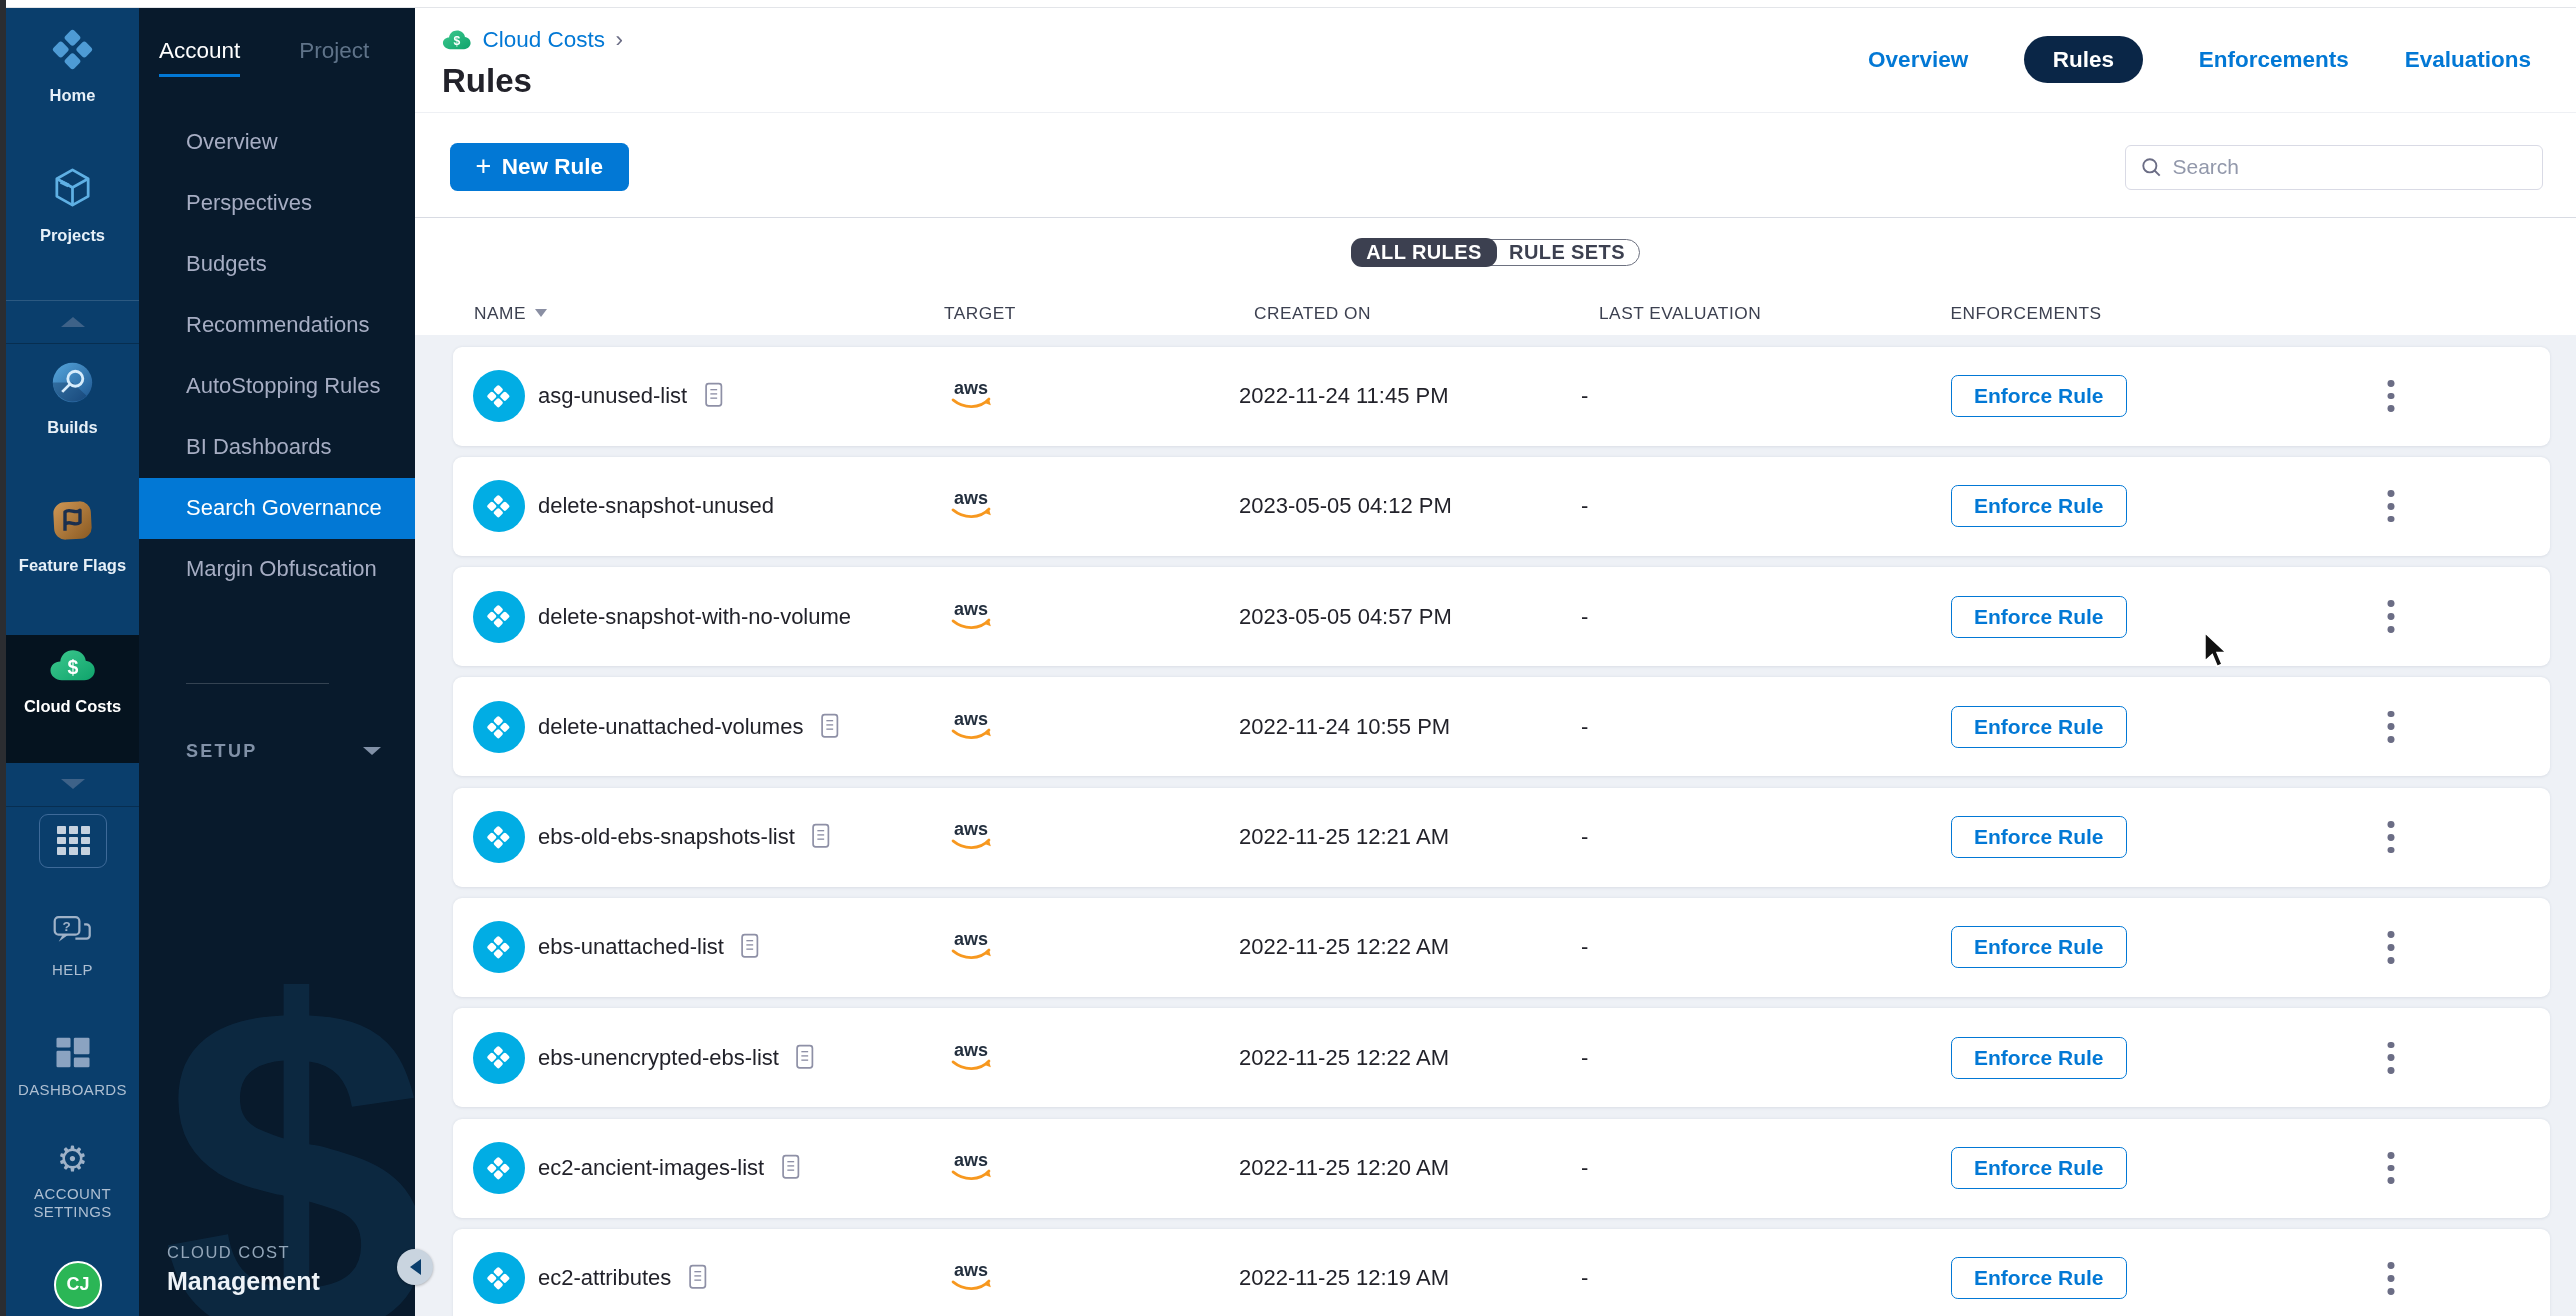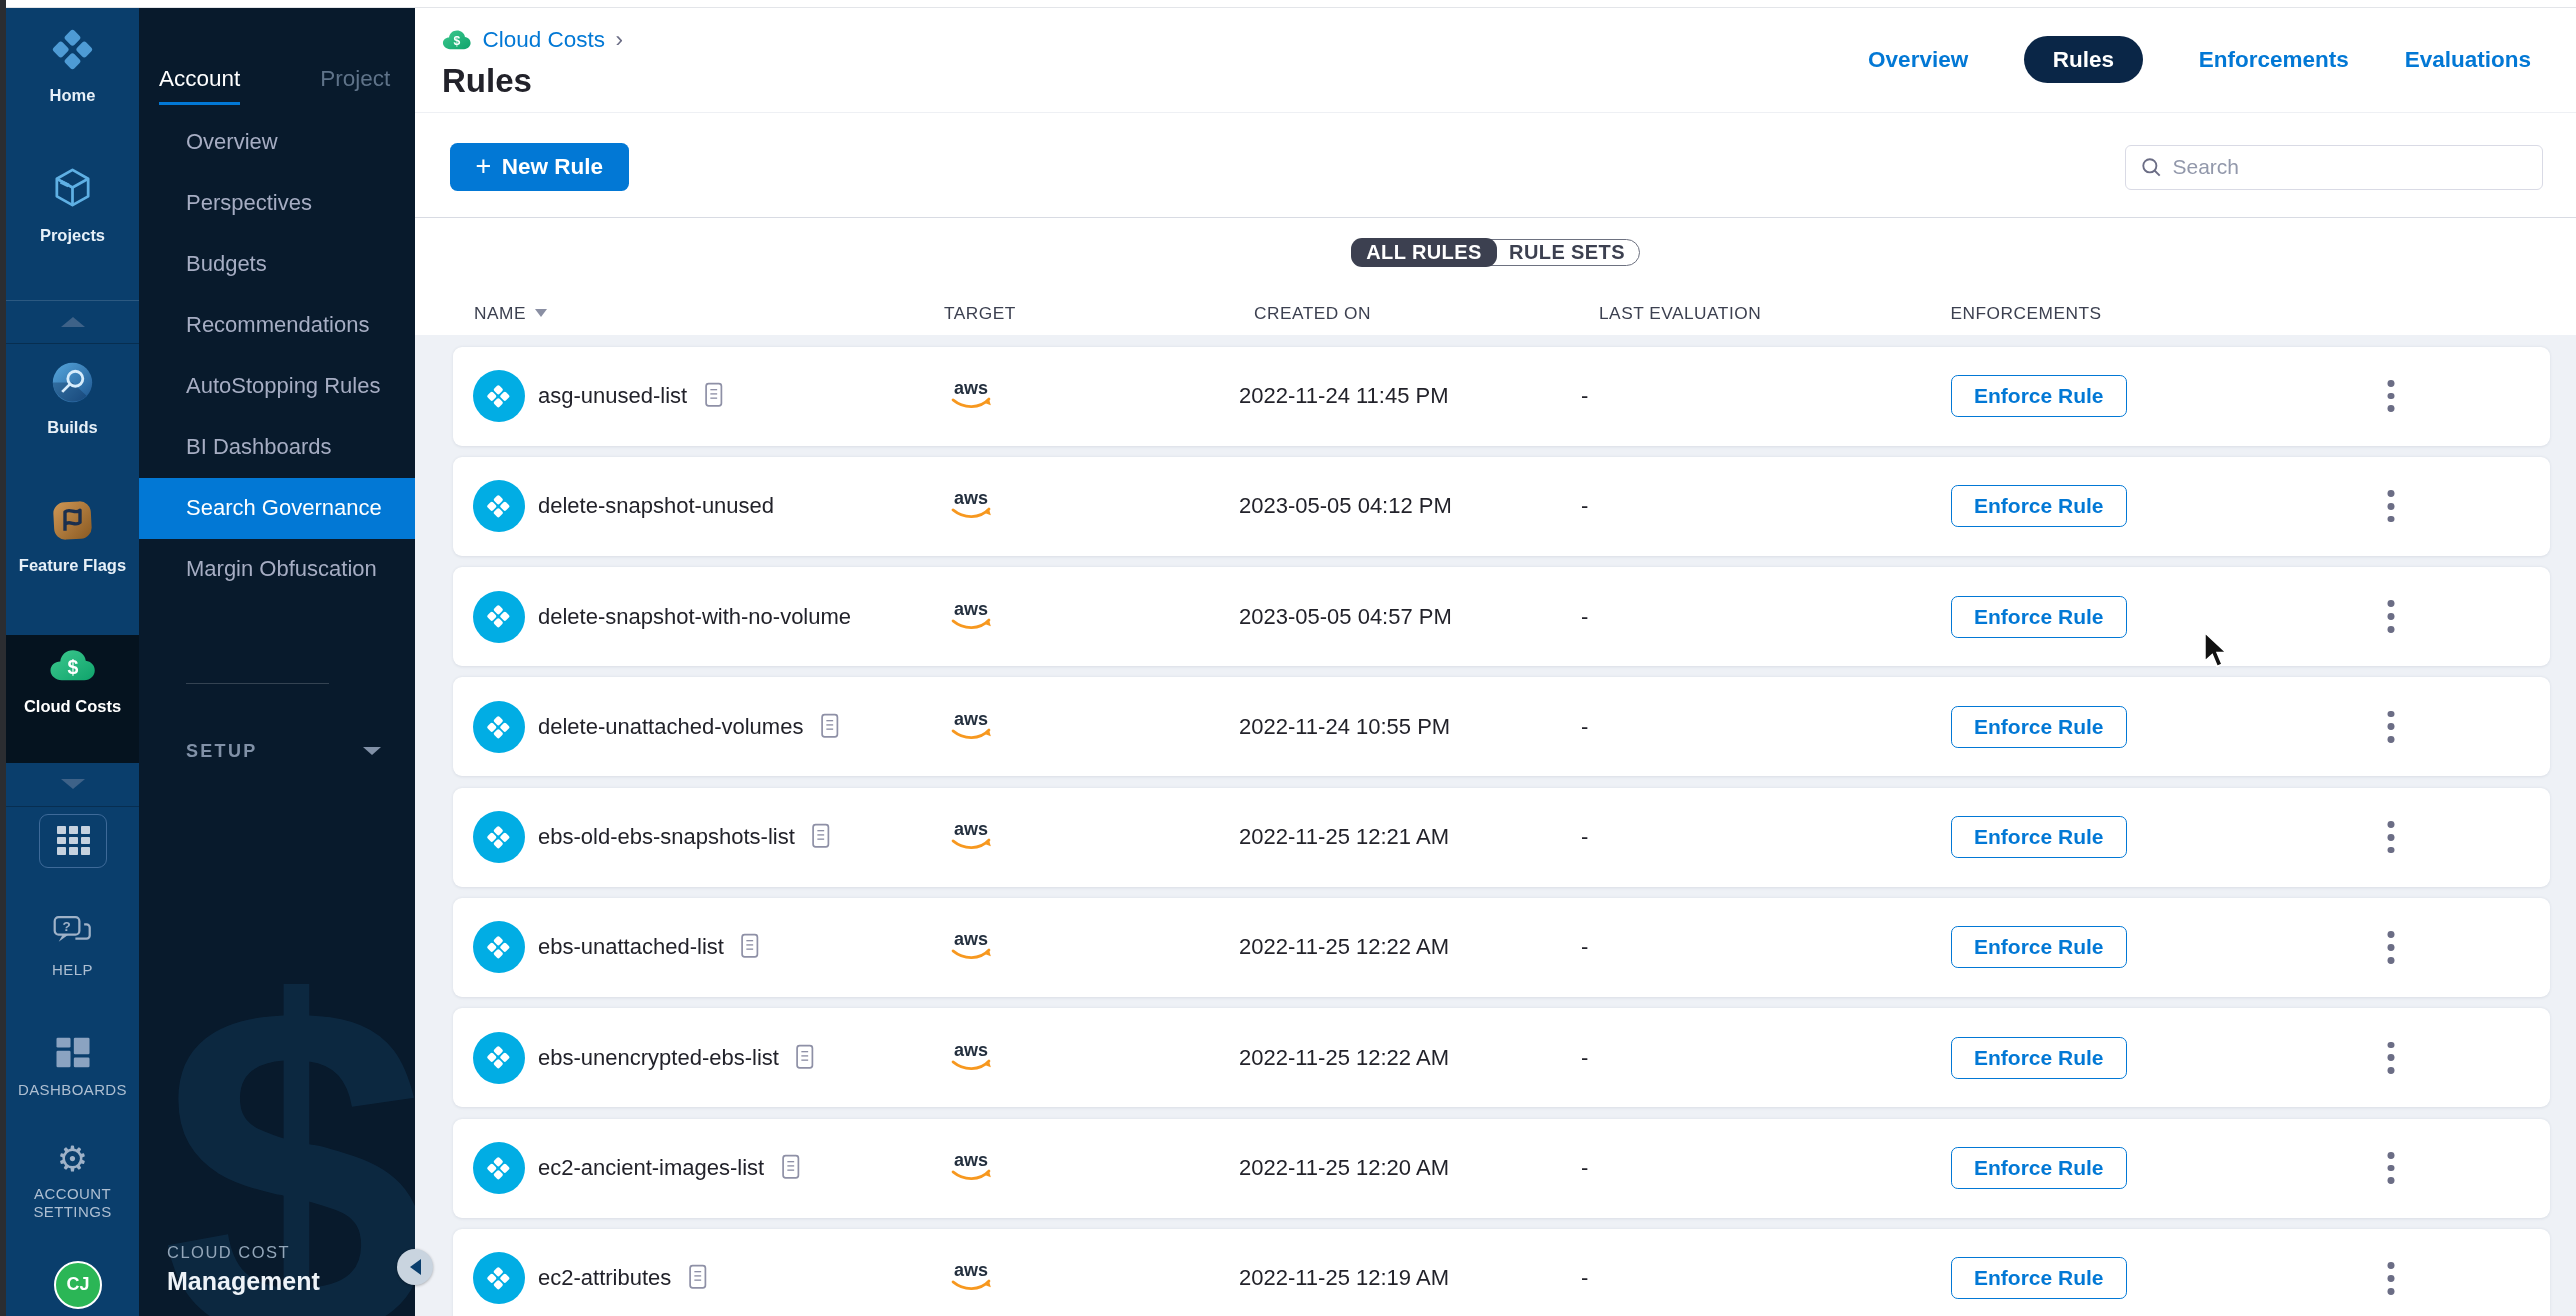--- a/index.html
+++ b/index.html
@@ -20,21 +20,21 @@
   .rail-band { position:absolute; left:0; width:133px; height:44px; display:flex; align-items:center; justify-content:center; border-top:0.8px solid rgba(255,255,255,.14); border-bottom:0.8px solid rgba(0,0,0,.25); cursor:pointer; }
   .tri-up   { width:0; height:0; border-left:12.8px solid transparent; border-right:12.8px solid transparent; border-bottom:10.5px solid #3e6288; }
   .tri-down { width:0; height:0; border-left:12.8px solid transparent; border-right:12.8px solid transparent; border-top:10.5px solid #3e6288; }
   .module-grid-btn { position:absolute; left:33px; top:806px; width:68px; height:54px; border:1.5px solid #3e6a99; border-radius:9px; display:flex; align-items:center; justify-content:center; cursor:pointer; }
   .grid9 { display:grid; grid-template-columns:repeat(3,9px); grid-template-rows:repeat(3,7.5px); gap:3px; }
   .grid9 span { background:#c6d2df; border-radius:0.8px; }
   .avatar { position:absolute; left:48px; top:1253px; width:48px; height:48px; border-radius:50%; background:#2bb656; border:2.3px solid #fff; color:#fff; font-size:18px; font-weight:700; display:flex; align-items:center; justify-content:center; cursor:pointer; }
 
   
   .sidenav { position:absolute; left:139px; top:7.5px; width:276px; height:1309px; background:#081a2c; z-index:39; overflow:hidden; }
-  .nav-tabs { position:absolute; top:30px; left:20px; display:flex; gap:80px;margin-top:28px; }
+  .nav-tabs { position:absolute; top:30px; left:20px; display:flex; gap:59px; }
   .nav-tab { font-size:22.5px; color:#5f7389; cursor:pointer; padding-bottom:10.5px; }
   .nav-tab.active { color:#fff; border-bottom:3.8px solid #0278d5; }
   .nav-items { position:absolute; top:104px; left:0; width:276px; }
   .nav-item { height:61px; display:flex; align-items:center; padding-left:47px; font-size:22px; color:#a6adc3; cursor:pointer; }
   .nav-item.active { background:#0278d5; color:#fff; }
   .nav-divider { position:absolute; left:47px; top:675px; width:143px; border-top:0.8px solid rgba(255,255,255,.18); }
   .setup-row { position:absolute; left:47px; top:693px; width:195px; display:flex; align-items:center; justify-content:space-between; cursor:pointer;margin-top:40px; }
   .setup-row .s-lbl { font-size:18px; letter-spacing:2.3px; color:#8191a7; font-weight:600; }
   .chev-down { width:0; height:0; border-left:9px solid transparent; border-right:9px solid transparent; border-top:8.3px solid #8191a7; }
   .watermark { position:absolute; left:22.5px; bottom:-98px; font-size:481px; font-weight:700; color:rgba(17,53,82,.55); line-height:1; user-select:none; }

